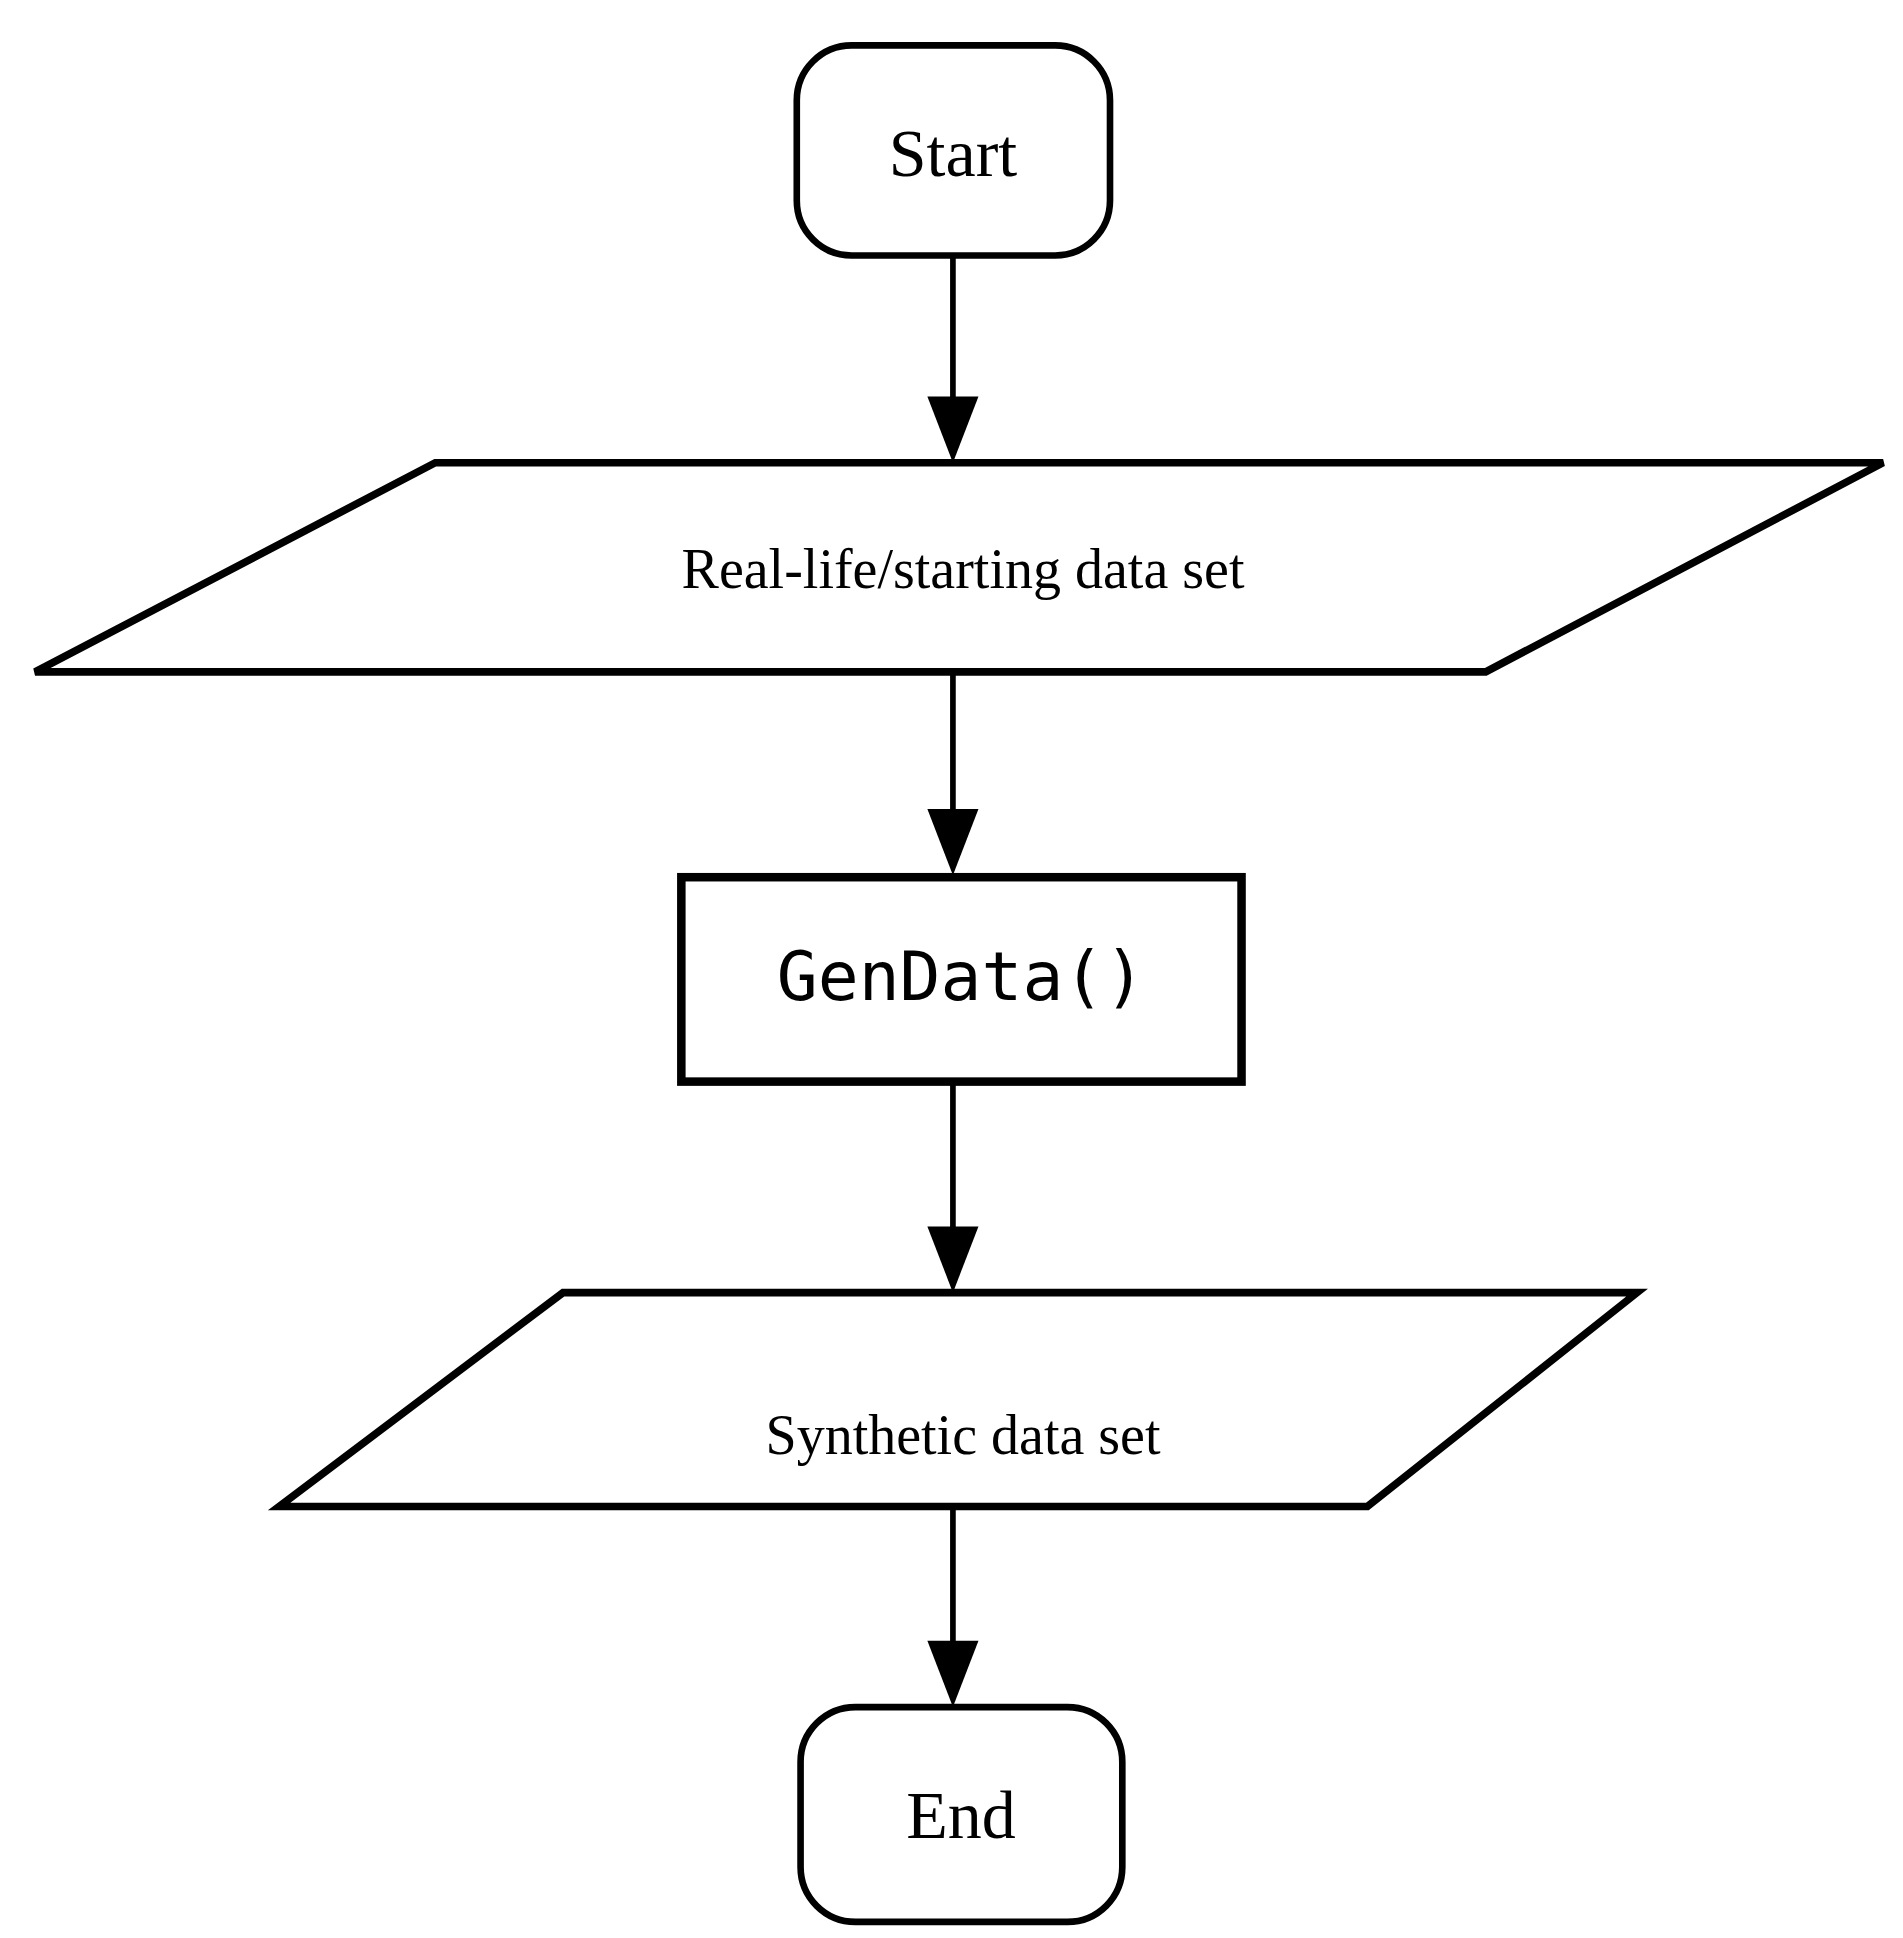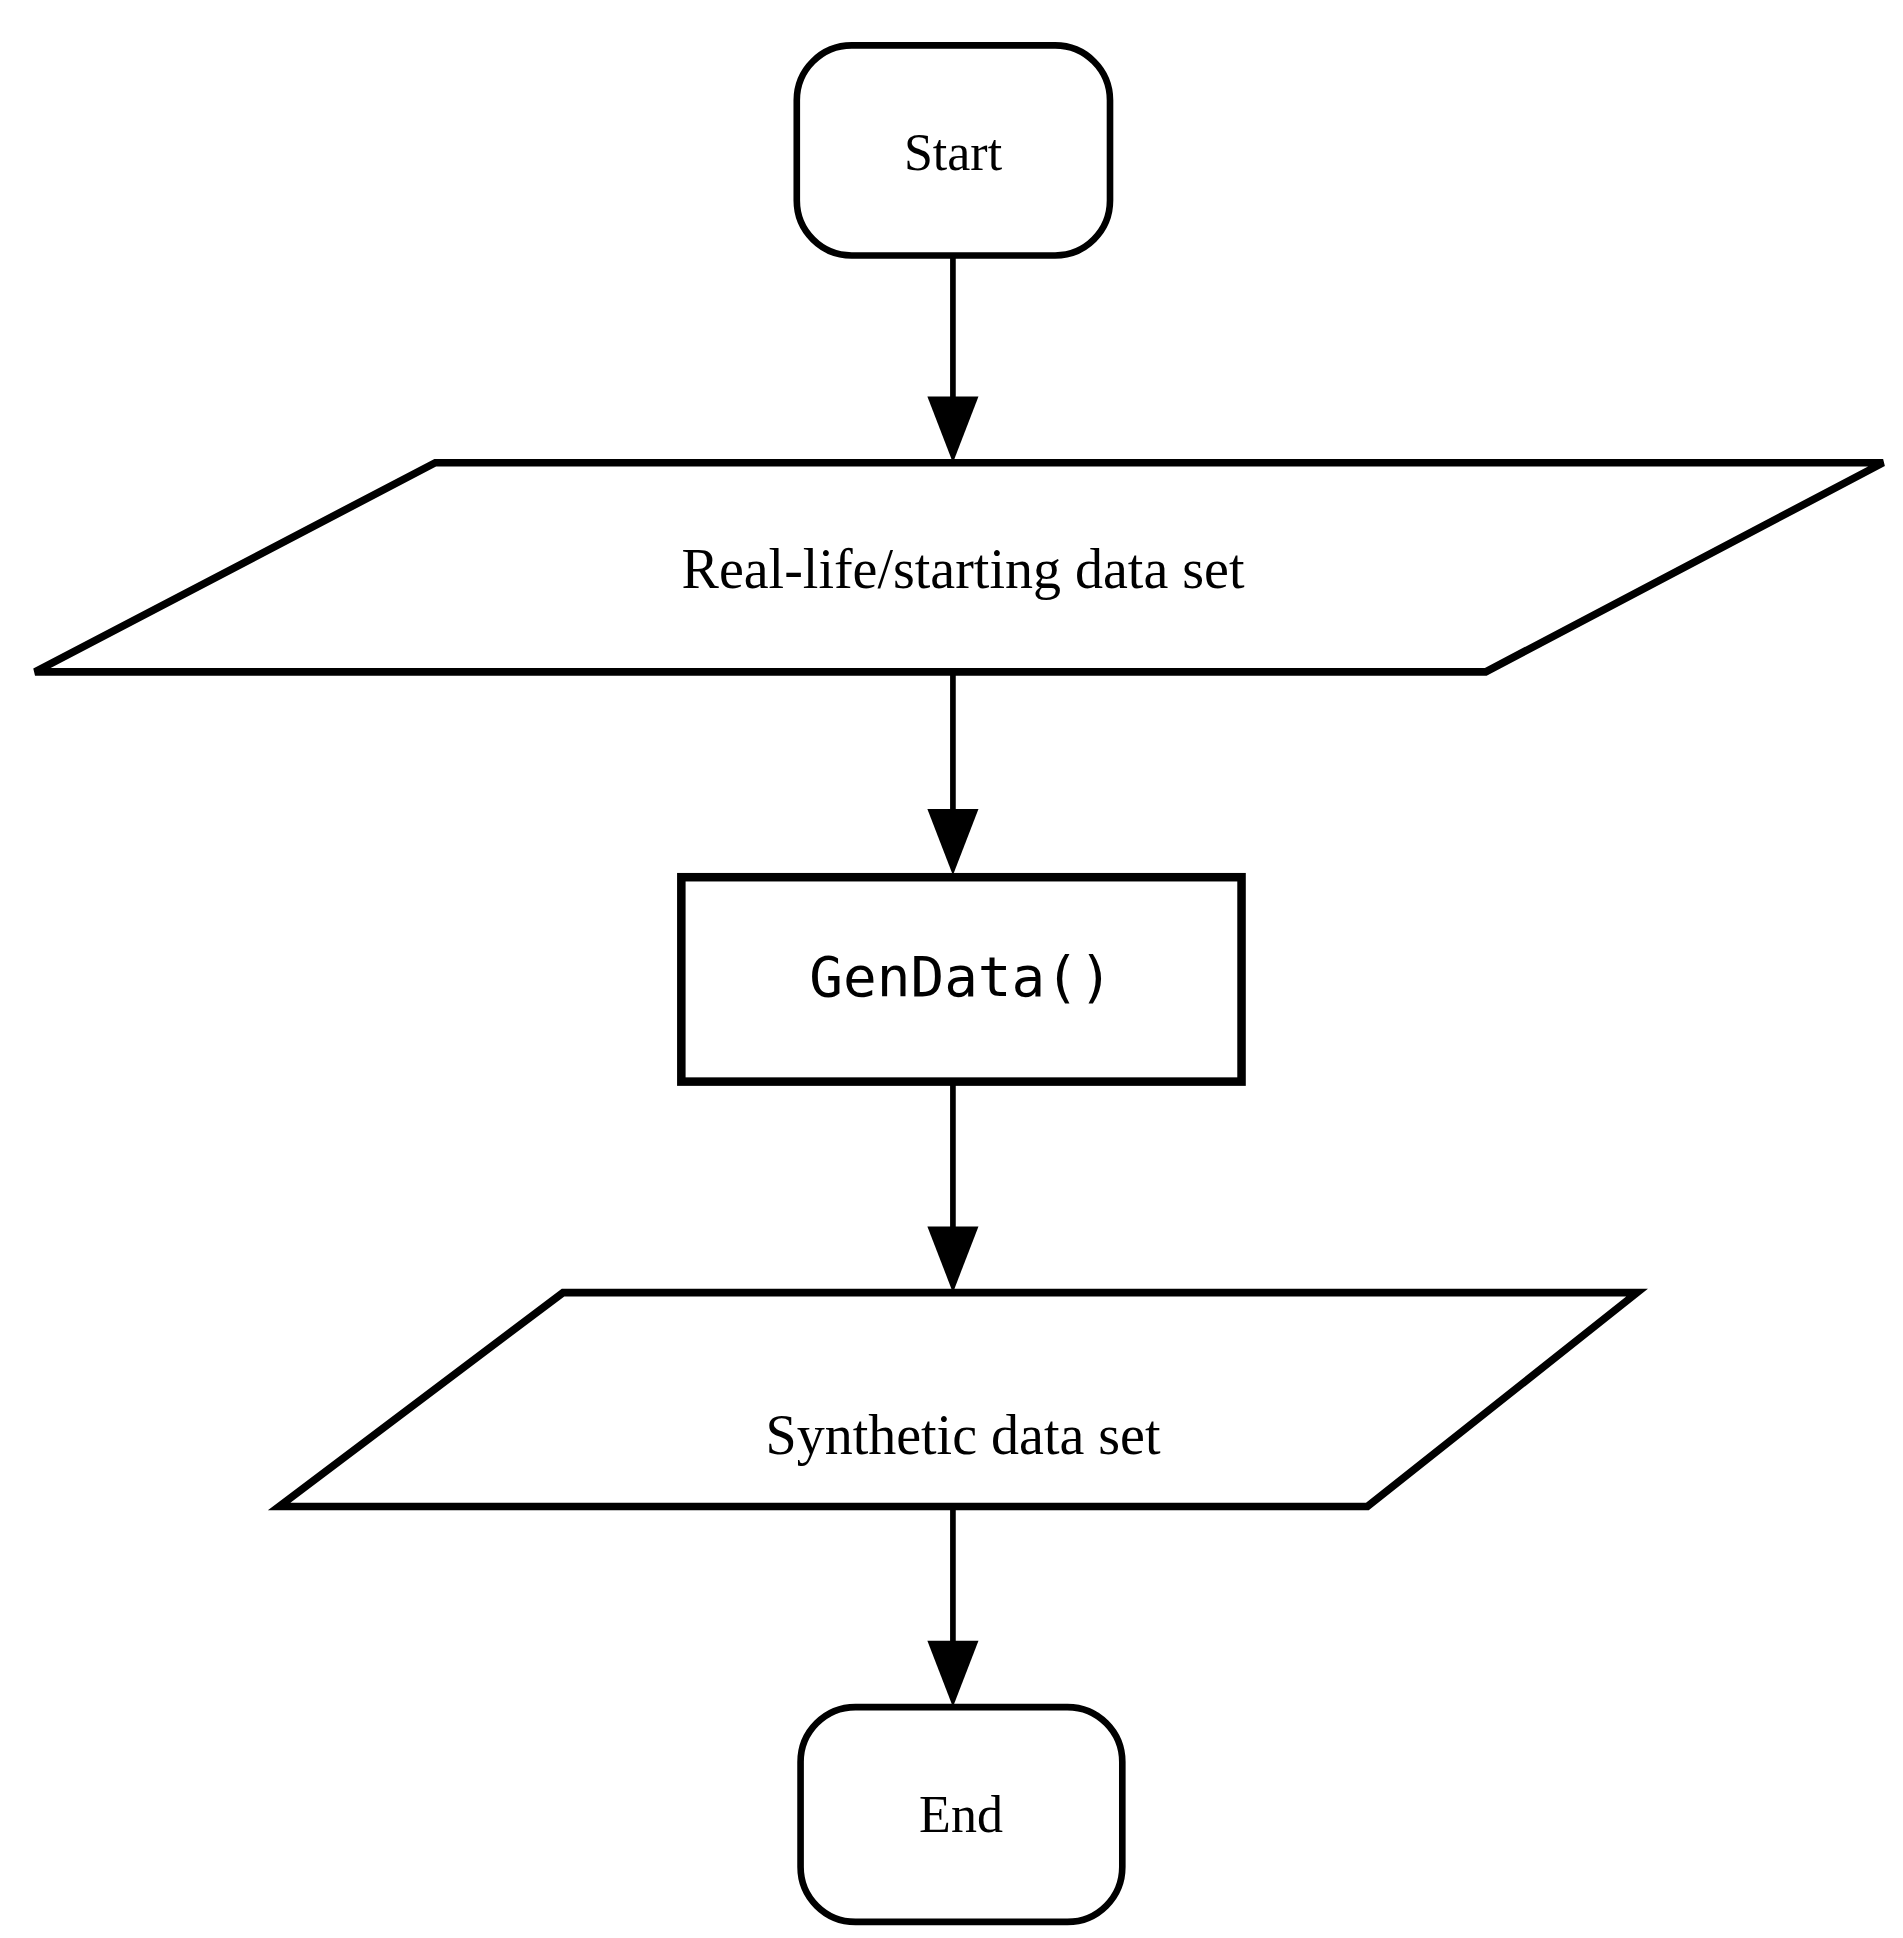--- a/index.html
+++ b/index.html
@@ -25,29 +25,29 @@
   .node-label {
     position: absolute;
     transform: translate(-50%, -50%);
     white-space: nowrap;
     color: #000000;
     line-height: 1;
     text-align: center;
   }
   .serif-label {
     font-family: "Liberation Serif", "DejaVu Serif", serif;
-    font-size: 52px;
+    font-size: 68px;
   }
   .io-label {
     font-family: "Liberation Serif", "DejaVu Serif", serif;
     font-size: 56px;
   }
   .mono-label {
     font-family: "DejaVu Sans Mono", "Liberation Mono", monospace;
-    font-size: 56px;
+    font-size: 68px;
   }
 </style>
 </head>
 <body>
 
 <div class="canvas">
 
   <svg viewBox="0 0 2011 2048">
 
     <line x1="1007" y1="270" x2="1007" y2="424" stroke="#000000" stroke-width="6"></line>

